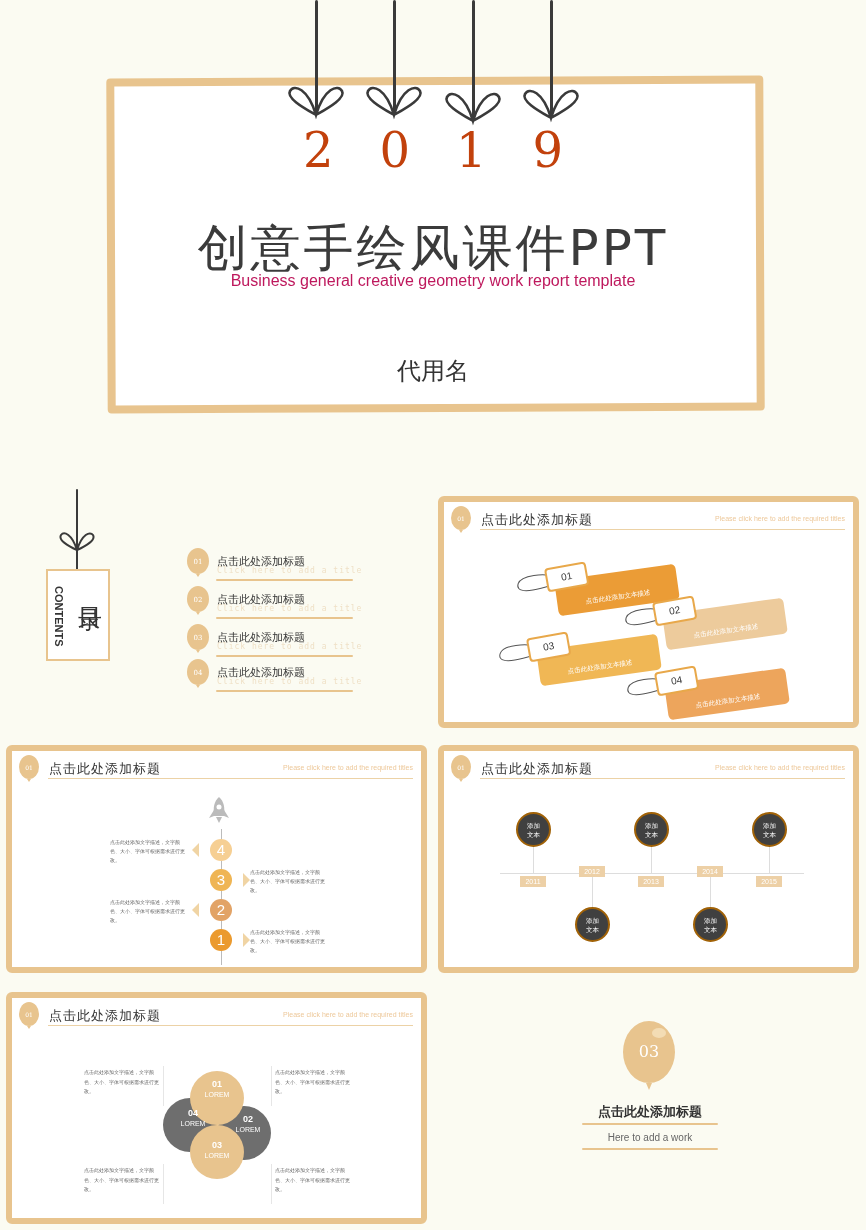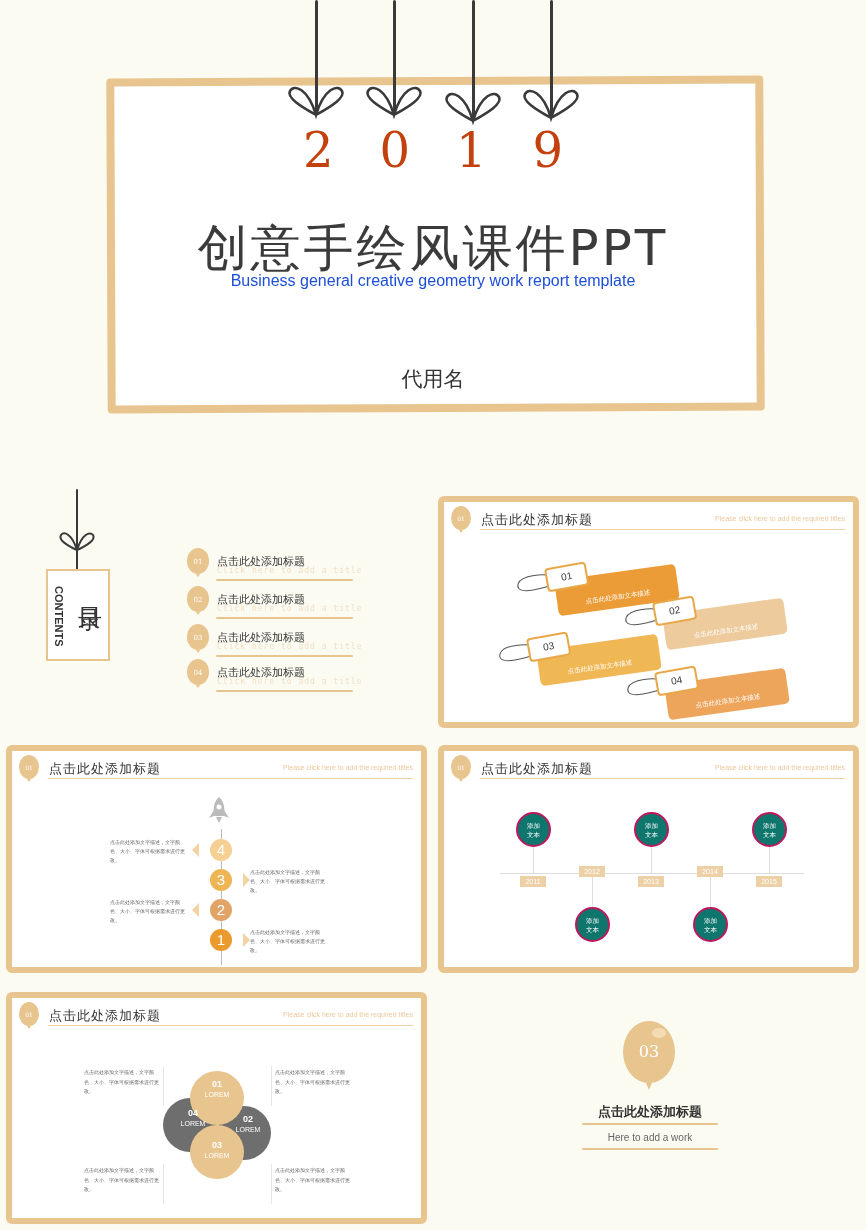--- a/index.html
+++ b/index.html
@@ -19,25 +19,25 @@
     position: absolute; top: 122px; left: 0; width: 866px; text-align: center;
     font-family: "DejaVu Serif", serif; font-size: 48px; color: #c2410c;
     letter-spacing: 46px; padding-left: 46px;
   }
   .cover-title {
     position: absolute; top: 215px; left: 0; width: 866px; text-align: center;
     font-size: 50px; color: #3b3b3b; letter-spacing: 3px;
   }
   .cover-sub {
     position: absolute; top: 272px; left: 0; width: 866px; text-align: center;
-    font-family: "Liberation Sans", sans-serif; font-size: 16px; color: #1d4ed8;
+    font-family: "Liberation Sans", sans-serif; font-size: 16px; color: #be185d;
   }
   .cover-name {
     position: absolute; top: 355px; left: 0; width: 866px; text-align: center;
-    font-size: 21px; color: #333; margin-top: 10px;
+    font-size: 24px; color: #333;
   }
 
   
   .contents-tag {
     position: absolute; left: 46px; top: 569px; width: 64px; height: 92px;
     background: #fff; border: 2px solid #e8c48e;
   }
   .contents-cn {
     position: absolute; left: 74px; top: 588px; font-size: 24px; color: #333;
     writing-mode: vertical-rl; letter-spacing: 2px;
@@ -77,22 +77,22 @@
     position: absolute; width: 22px; height: 22px; border-radius: 50%;
     color: #fff; font-family: "Liberation Sans", sans-serif; font-size: 15px;
     text-align: center; line-height: 22px;
   }
   .step-desc { position: absolute; width: 76px; font-size: 5px; line-height: 9px; color: #666; }
   .arrow-l { position: absolute; width: 0; height: 0; border-top: 7px solid transparent; border-bottom: 7px solid transparent; border-right: 7px solid #f0d4a4; }
   .arrow-r { position: absolute; width: 0; height: 0; border-top: 7px solid transparent; border-bottom: 7px solid transparent; border-left: 7px solid #f0d4a4; }
 
   
   .tl-circle {
-    position: absolute; width: 35px; height: 35px; border-radius: 50%; background: #0f766e;
-    border: 2px solid #be185d; color: #fff; font-size: 6.5px; text-align: center;
+    position: absolute; width: 35px; height: 35px; border-radius: 50%; background: #404040;
+    border: 2px solid #a16207; color: #fff; font-size: 6.5px; text-align: center;
     line-height: 9px; padding-top: 8px;
   }
   .tl-year {
     position: absolute; width: 26px; height: 11px; background: #edd0a6; color: #fff;
     font-family: "Liberation Sans", sans-serif; font-size: 7px; text-align: center; line-height: 11px;
   }
   .tl-stem { position: absolute; width: 1px; background: #ddd; }
 
   
   .petal-label { position: absolute; color: #fff; text-align: center; font-family: "Liberation Sans", sans-serif; }

